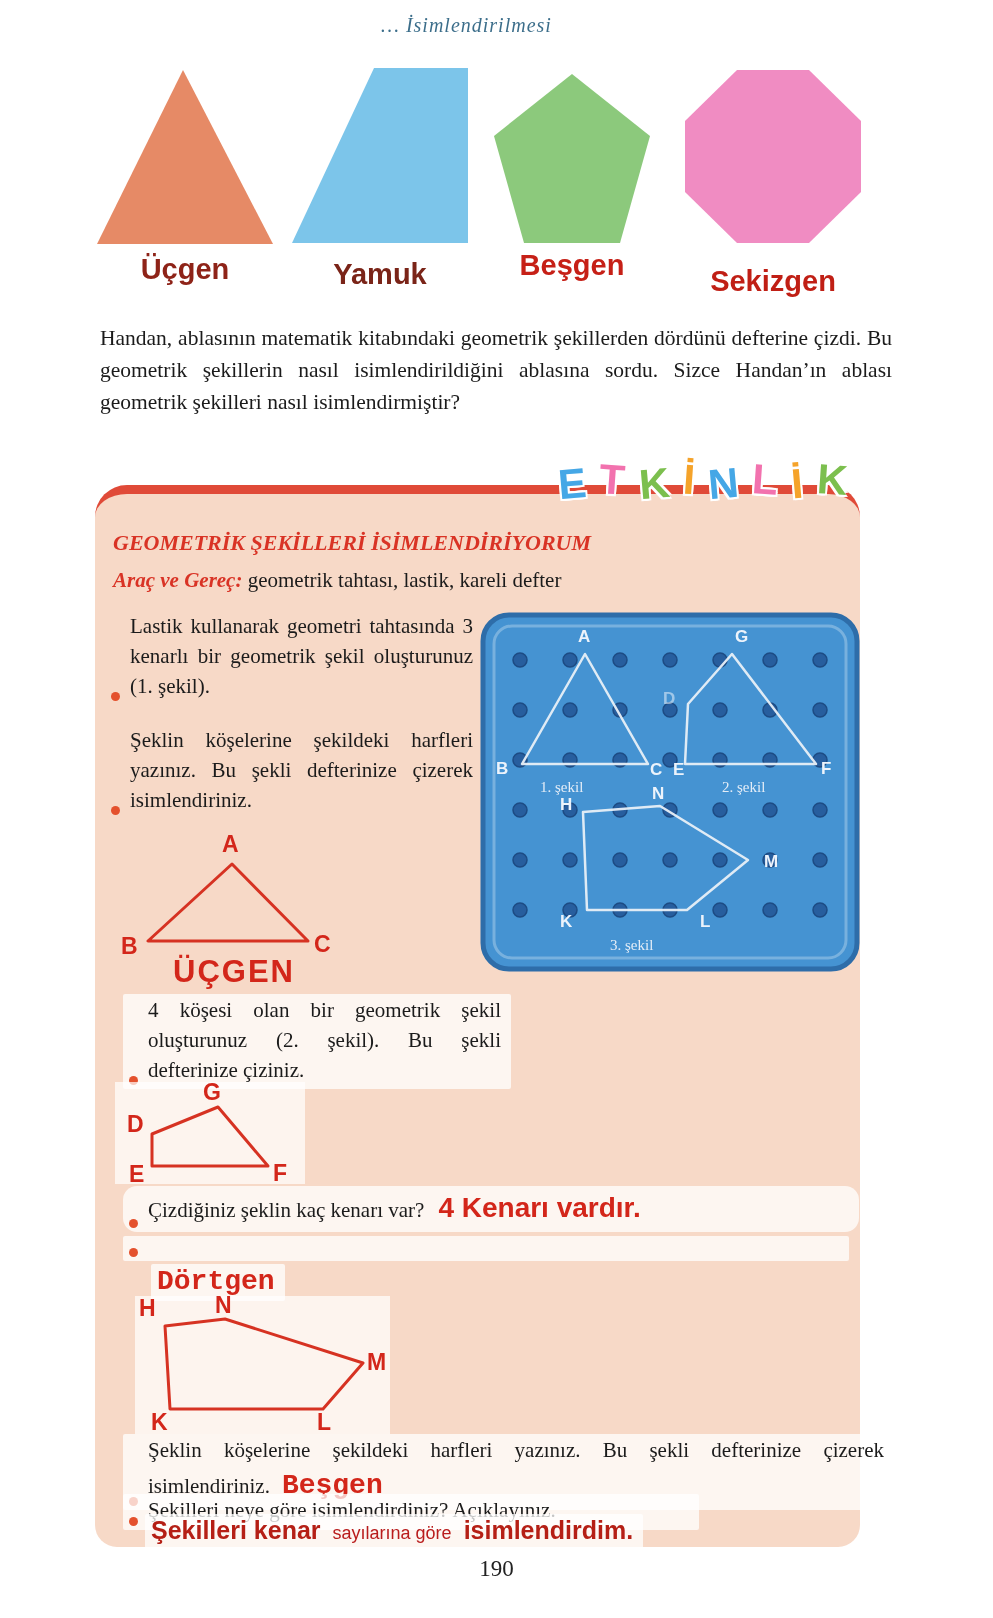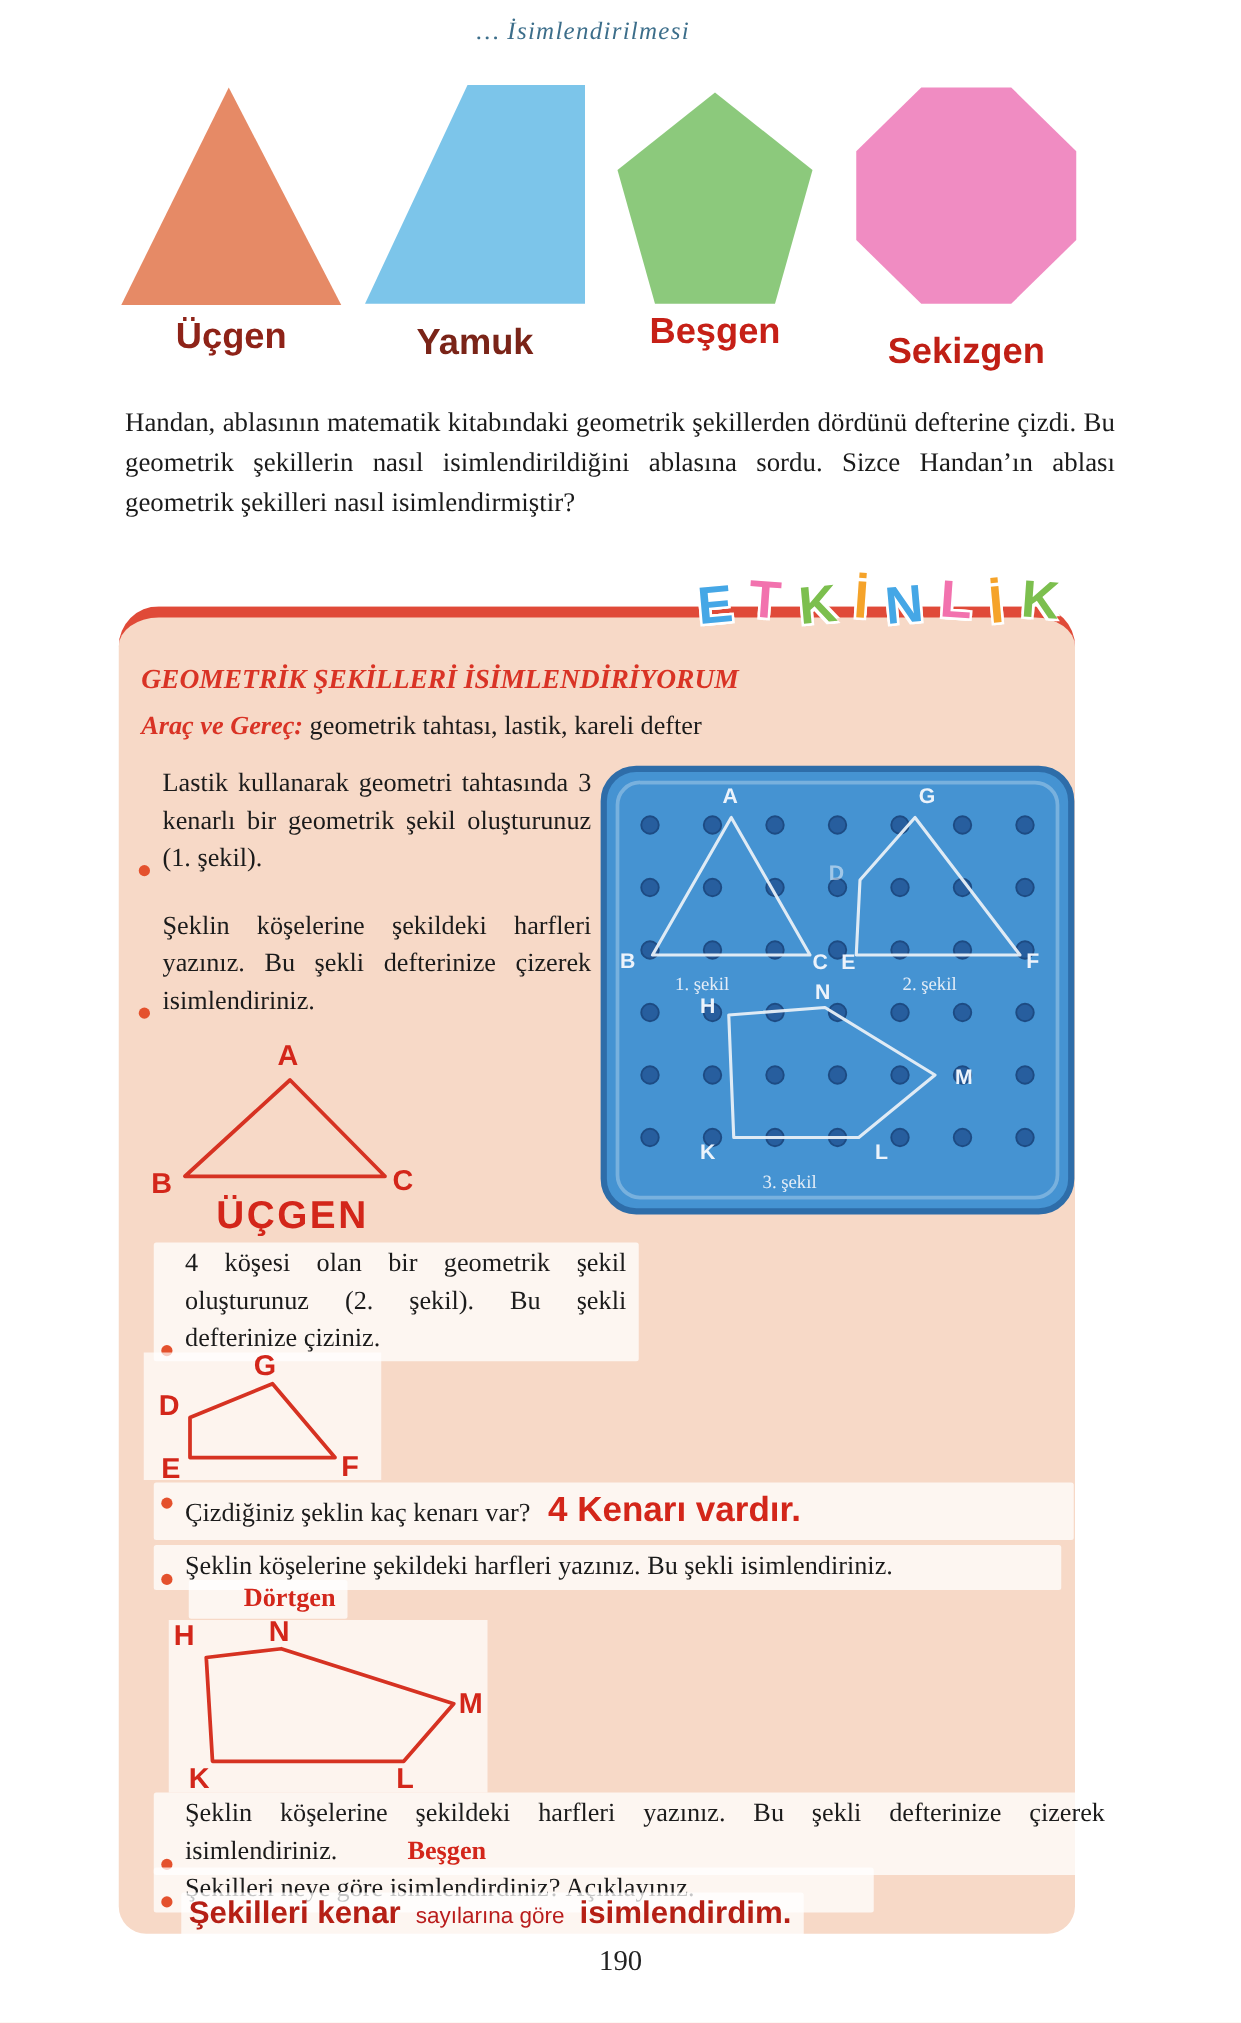--- a/index.html
+++ b/index.html
@@ -48,21 +48,21 @@
   .act-materials { position:absolute; left:18px; top:74px; font-size:21px; }
   .mat-label { font-weight:bold; font-style:italic; color:#d93325; }
   .bullet { position:absolute; display:flex; gap:10px;align-items:flex-end; }
   .dot {
     width:9px; height:9px; border-radius:50%; background:#e4512d;
     margin-top:10px; flex:none;
   }
   .btxt { margin:0; font-size:21px; line-height:1.42; text-align:justify; }
   .on-white { background:rgba(255,255,255,.75); padding:2px 10px 4px 6px; border-radius:2px;margin-left:20px; }
   .answer-big { font-family:"Liberation Sans",sans-serif; font-weight:bold; font-size:28px; color:#d3261a; margin-left:14px; white-space:nowrap; }
-  .answer-word { font-family:Liberation Serif, serif; font-weight:bold; font-size:21px; color:#d3261a;padding-left:44px; }
+  .answer-word { font-family:Liberation Mono, monospace; font-weight:bold; font-size:28px; color:#d3261a; }
   .inline-answer { margin-left:12px; }
   .final-line { position:absolute; left:30px; top:1020px; white-space:nowrap; }
   .final-bold { font-family:"Liberation Sans",sans-serif; font-weight:bold; font-size:25px; color:#b51f15; }
   .final-mid  { font-family:Liberation Sans, sans-serif; font-size:18px; color:#b91c1c; margin:0 8px; }
   
   .geoboard { position:absolute; left:385px; top:118px; }
   .gb-letter { font-family:"Liberation Sans",sans-serif; font-size:17px; font-weight:bold; fill:#ecf3fb; }
   .gb-letter.faint { opacity:.55; }
   .gb-fig { font-family:"Liberation Serif",serif; font-size:15px; fill:#e4edf7; }
   .band { fill:none; stroke:#e8eff7; stroke-width:2.5; stroke-linejoin:round; opacity:.95; }
@@ -221,30 +221,29 @@
     </div>
 
     <svg class="red-draw bg-white-svg" style="left:20px; top:588px;" width="190" height="102">
       <polygon class="red-shape" points="103,25 37,52 37,84 153,84"></polygon>
       <text class="rd-letter" x="88" y="18">G</text>
       <text class="rd-letter" x="12" y="50">D</text>
       <text class="rd-letter" x="14" y="100">E</text>
       <text class="rd-letter" x="158" y="99">F</text>
     </svg>
 
-    <div class="bullet on-white" style="left:8px; top:692px; width:720px; align-items:flex-start;">
+    <div class="bullet on-white" style="left:8px; top:692px; width:720px; align-items:flex-end;border-radius:14px;">
       <span class="dot"></span>
       <p class="btxt" style="white-space:nowrap;">
         <span>Çizdiğiniz şeklin kaç kenarı var?</span><span class="answer-big">4 Kenarı vardır.</span>
       </p>
     </div>
 
     <div class="bullet on-white" style="left:8px; top:742px; width:710px;">
       <span class="dot"></span>
-      <p class="btxt">Şeklin köşelerine şekildeki harfleri yazınız. Bu şekli isimlendiriniz.</p>
     </div>
     <div class="answer-word on-white" style="position:absolute; left:36px; top:770px; width:fit-content;">Dörtgen</div>
 
 
     <svg class="red-draw bg-white-svg" style="left:40px; top:802px;" width="255" height="138">
       <polygon class="red-shape" points="30,30 90,23 228,67 188,113 35,113"></polygon>
       <text class="rd-letter" x="4" y="20">H</text>
       <text class="rd-letter" x="80" y="17">N</text>
       <text class="rd-letter" x="232" y="74">M</text>
       <text class="rd-letter" x="182" y="134">L</text>

